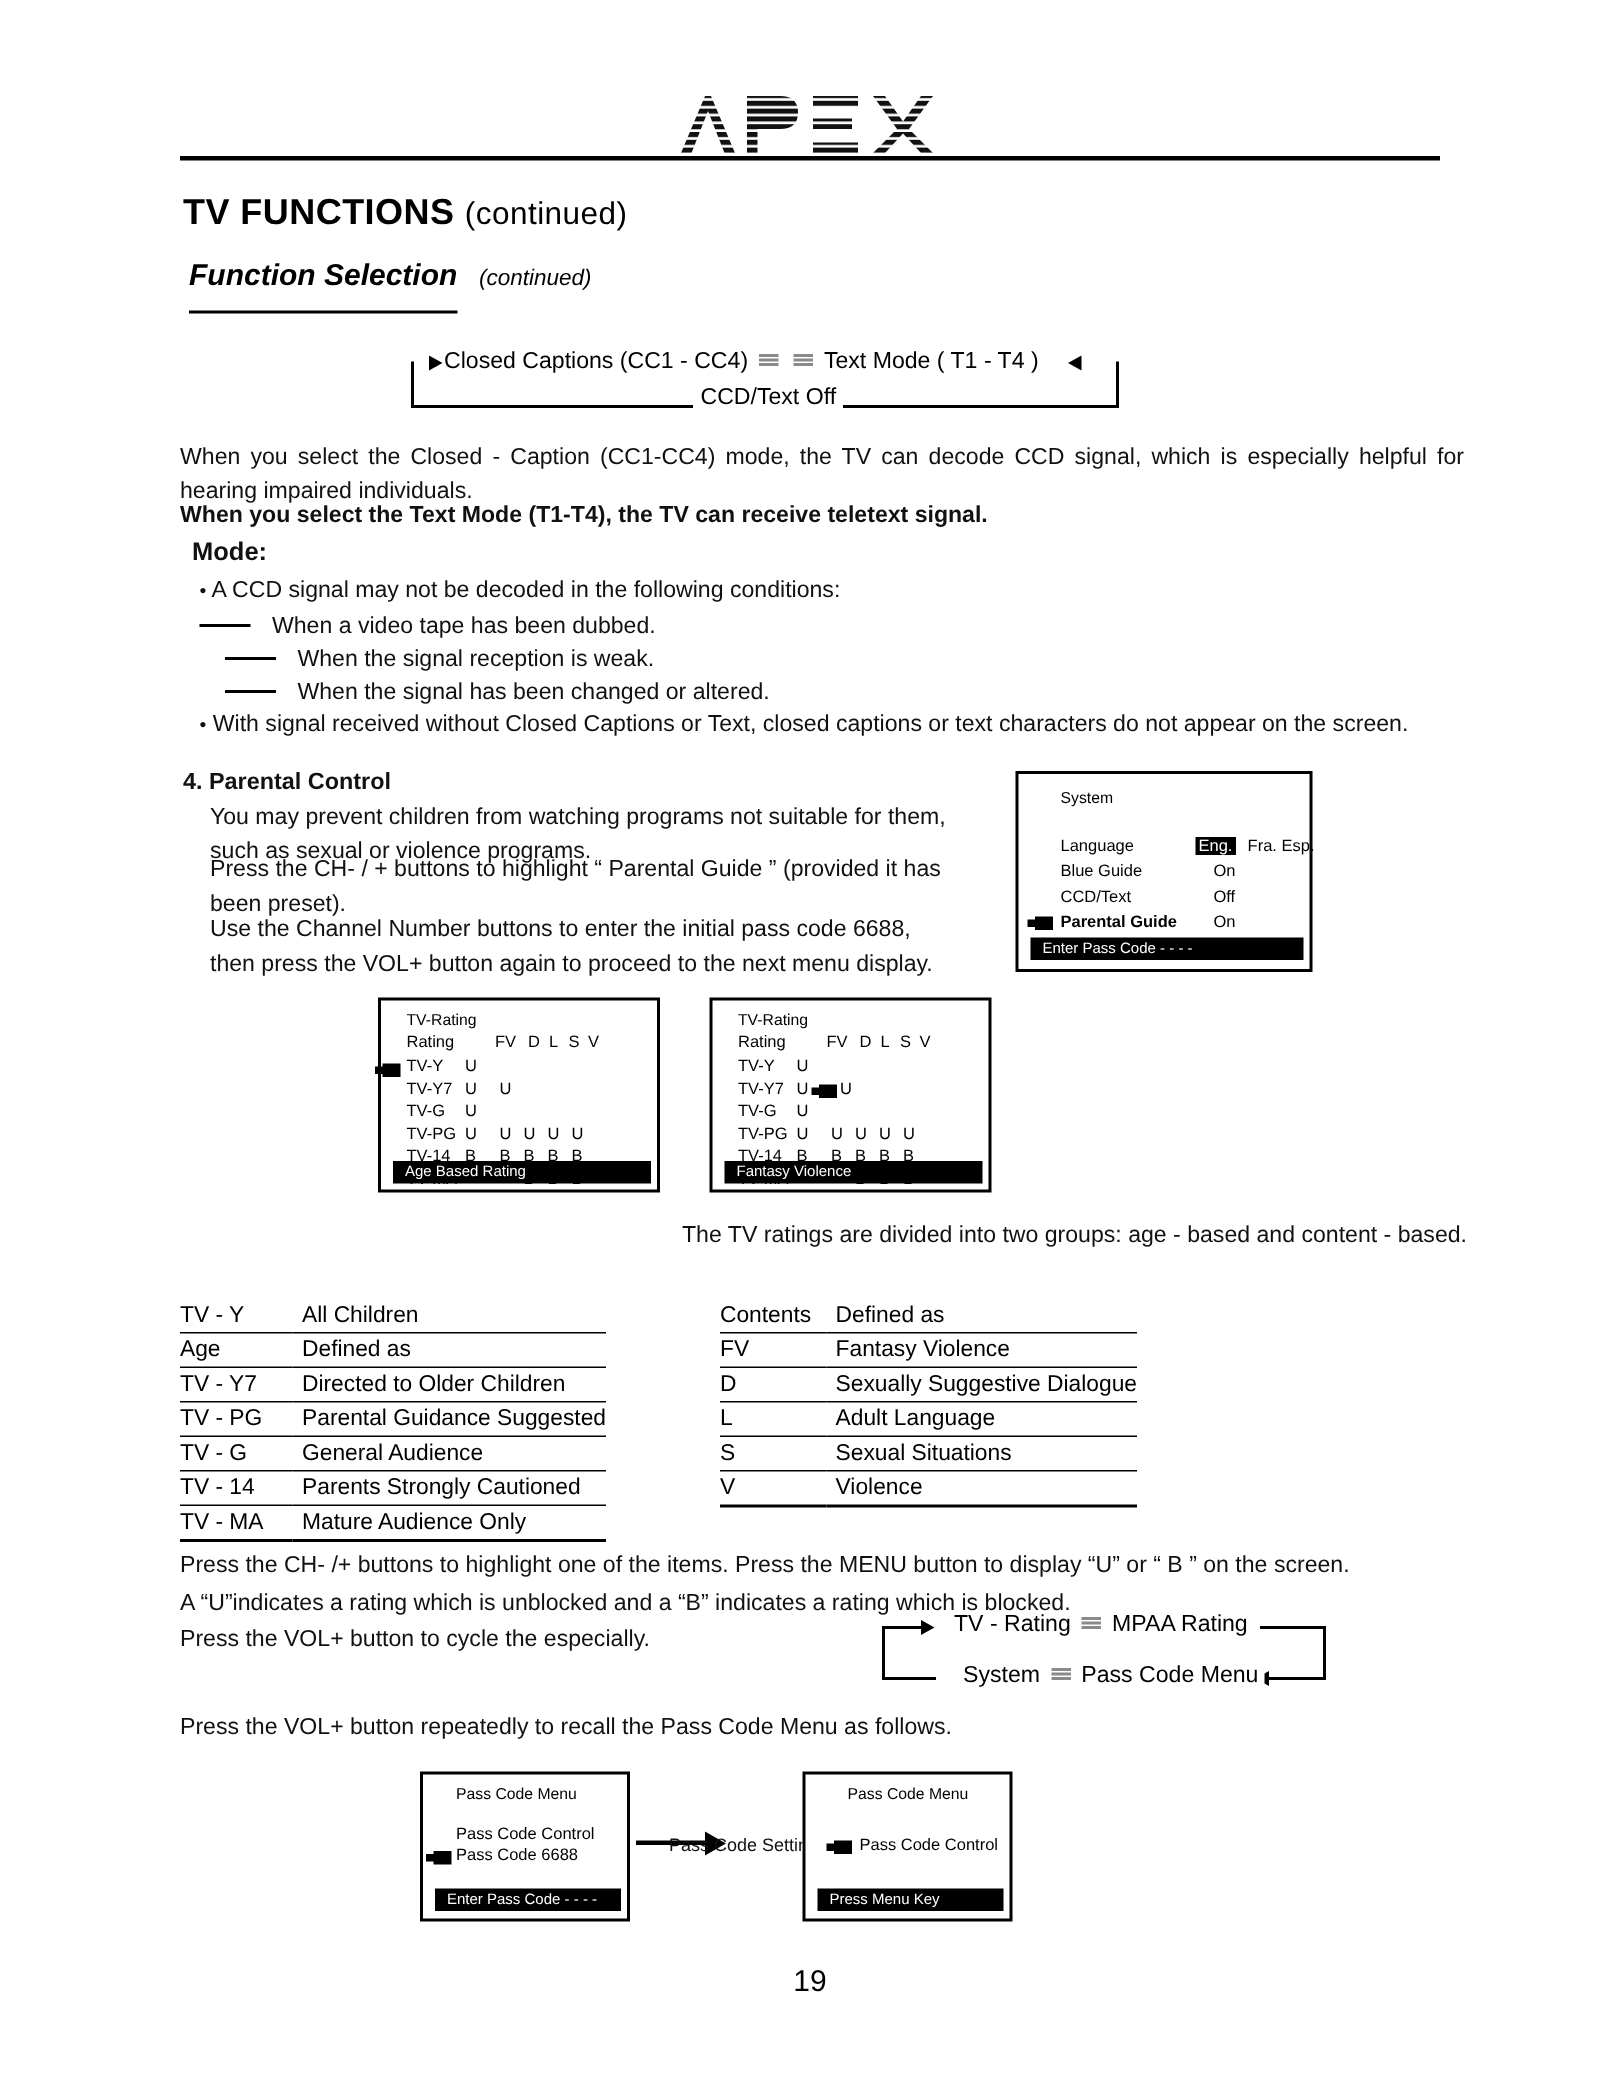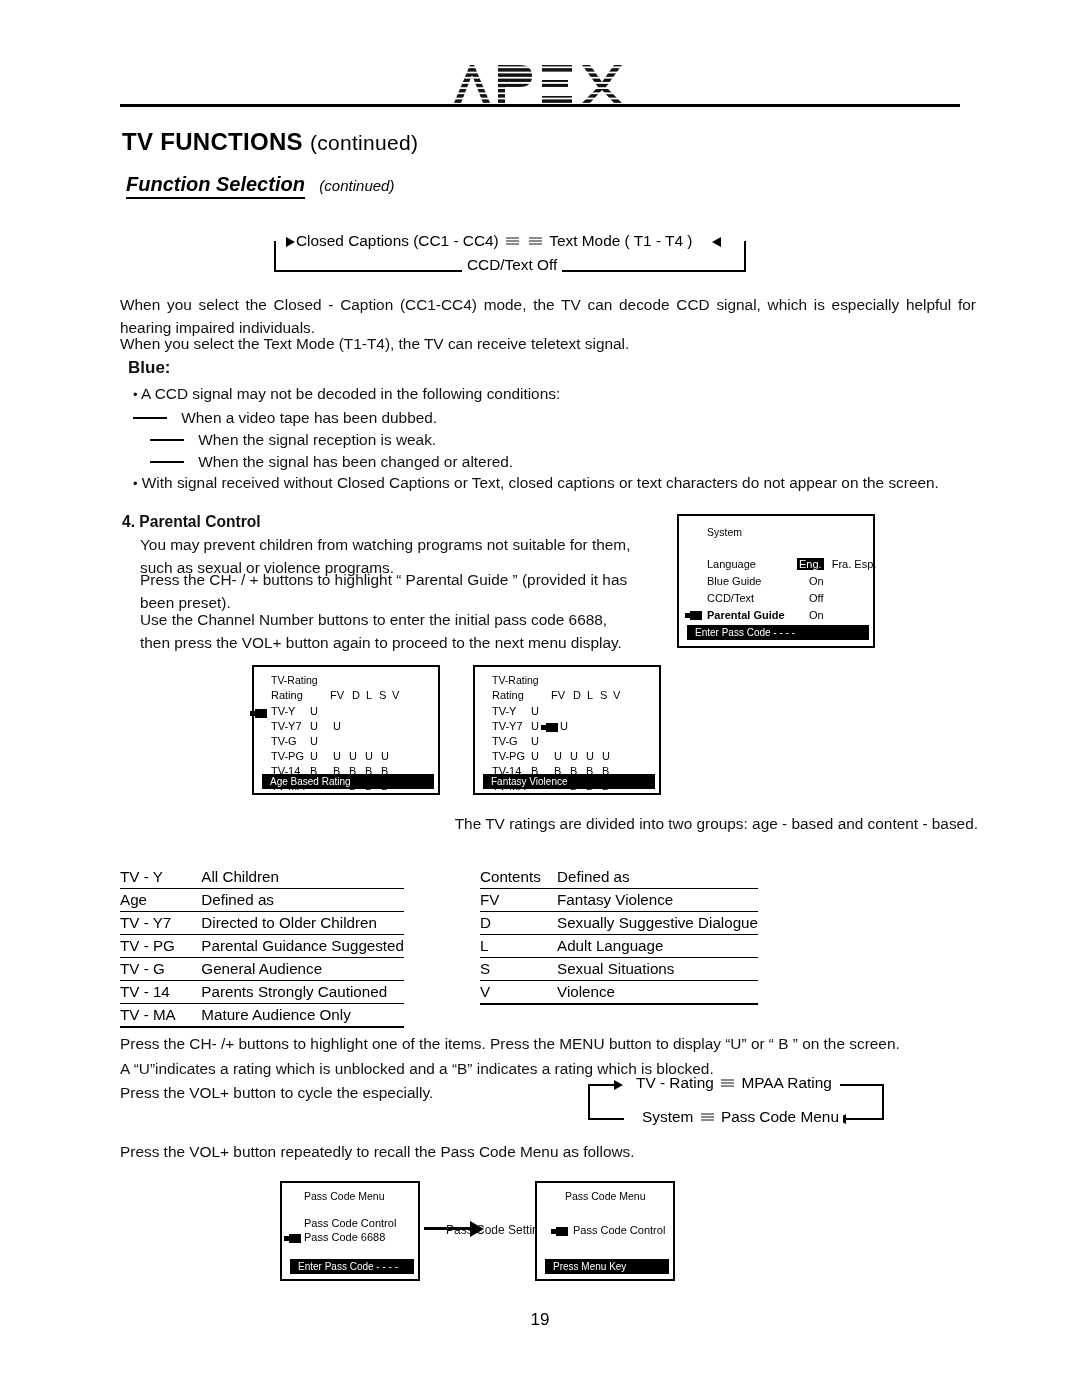--- a/index.html
+++ b/index.html
@@ -57,21 +57,21 @@
     position: absolute;
     left: 126px;
     top: 173px;
     white-space: nowrap;
   }
   .subtitle {
     font-size: 20px;
     font-weight: bold;
     font-style: italic;
     border-bottom: 2.5px solid #000;
-    padding-bottom: 2px;
+    padding-bottom: 12px;
   }
   .subtitle-cont {
     font-size: 15px;
     font-style: italic;
     margin-left: 10px;
   }
 
   
   .para {
     position: absolute;
@@ -232,21 +232,21 @@
     padding: 0 4px;
   }
 
   
   .pageno {
     position: absolute;
     left: 0;
     top: 1310px;
     width: 1080px;
     text-align: center;
-    font-size: 17px;
+    font-size: 20px;
   }
 
   .conn { position: absolute; background:#000; }
 </style>
 </head>
 <body>
 
 <div class="logo">
   <svg width="176" height="42" viewBox="0 0 176 42">
     <defs>
@@ -284,23 +284,23 @@
   <div class="row1">
     <span>Closed Captions (CC1 - CC4)</span>
     <span class="sw-icon"><i></i><i></i><i></i></span>
     <span class="sw-icon"><i></i><i></i><i></i></span>
     <span>Text Mode ( T1 - T4 )</span>
   </div>
   <div class="row2">CCD/Text Off</div>
 </div>
 
 <div class="para" style="left:120px; top:293px; width:856px; text-align:justify;">When  you select  the  Closed - Caption  (CC1-CC4) mode, the TV  can  decode  CCD signal, which is especially helpful for hearing impaired individuals.</div>
-<div class="para" style="left:120px; top:332px; width:856px;">When you select the Text Mode (T1-T4), the TV can receive teletext signal.</div>
-
-<div class="para bold" style="left:128px; top:356px; font-size:17px;">Blue:</div>
+<div class="para" style="left:120px; top:332px; width:856px;font-weight:bold;">When you select the Text Mode (T1-T4), the TV can receive teletext signal.</div>
+
+<div class="para bold" style="left:128px; top:356px; font-size:17px;">Mode:</div>
 
 <div class="para" style="left:133px; top:382px;">
   <span style="font-size:13px;">•</span>
   <span>A CCD signal may not be decoded in the following conditions:</span>
 </div>
 
 <div class="para" style="left:133px; top:406px;">
   <span style="display:inline-block;width:34px;height:2px;background:#000;vertical-align:4px;margin-right:10px;"></span>
   <span>When a video tape has been dubbed.</span>
 </div>

